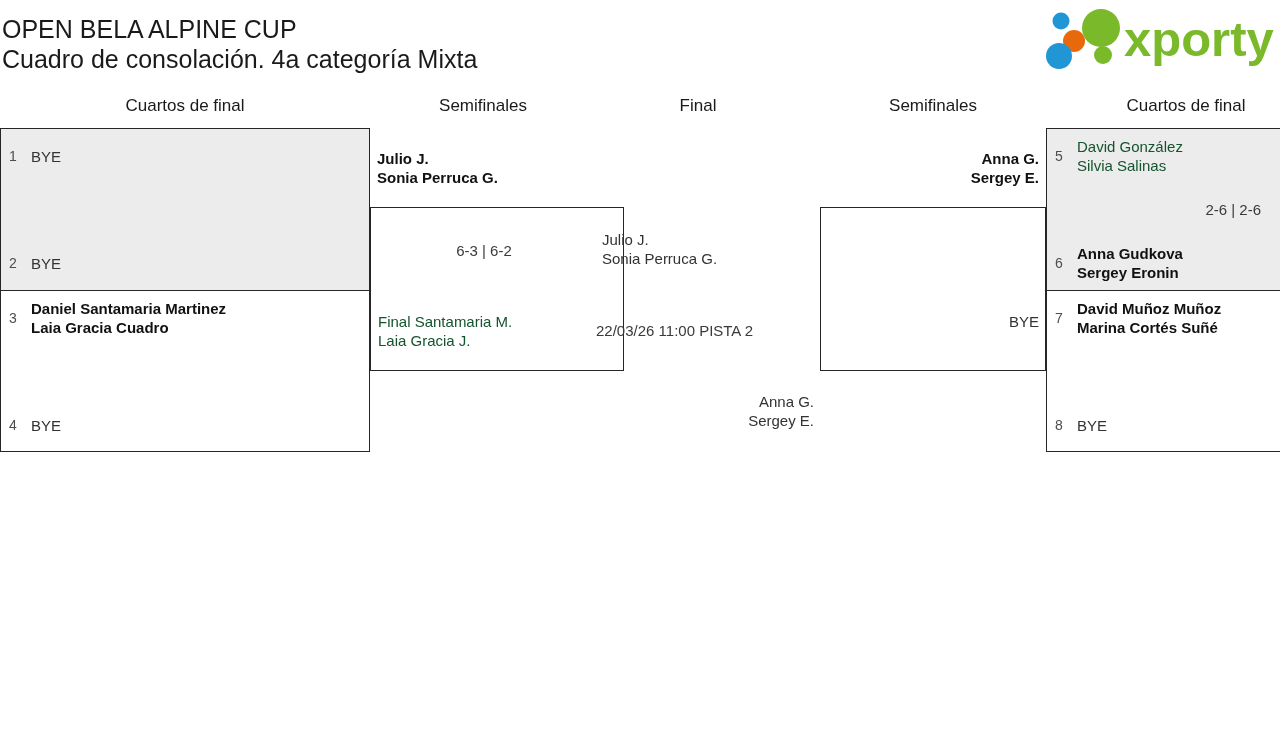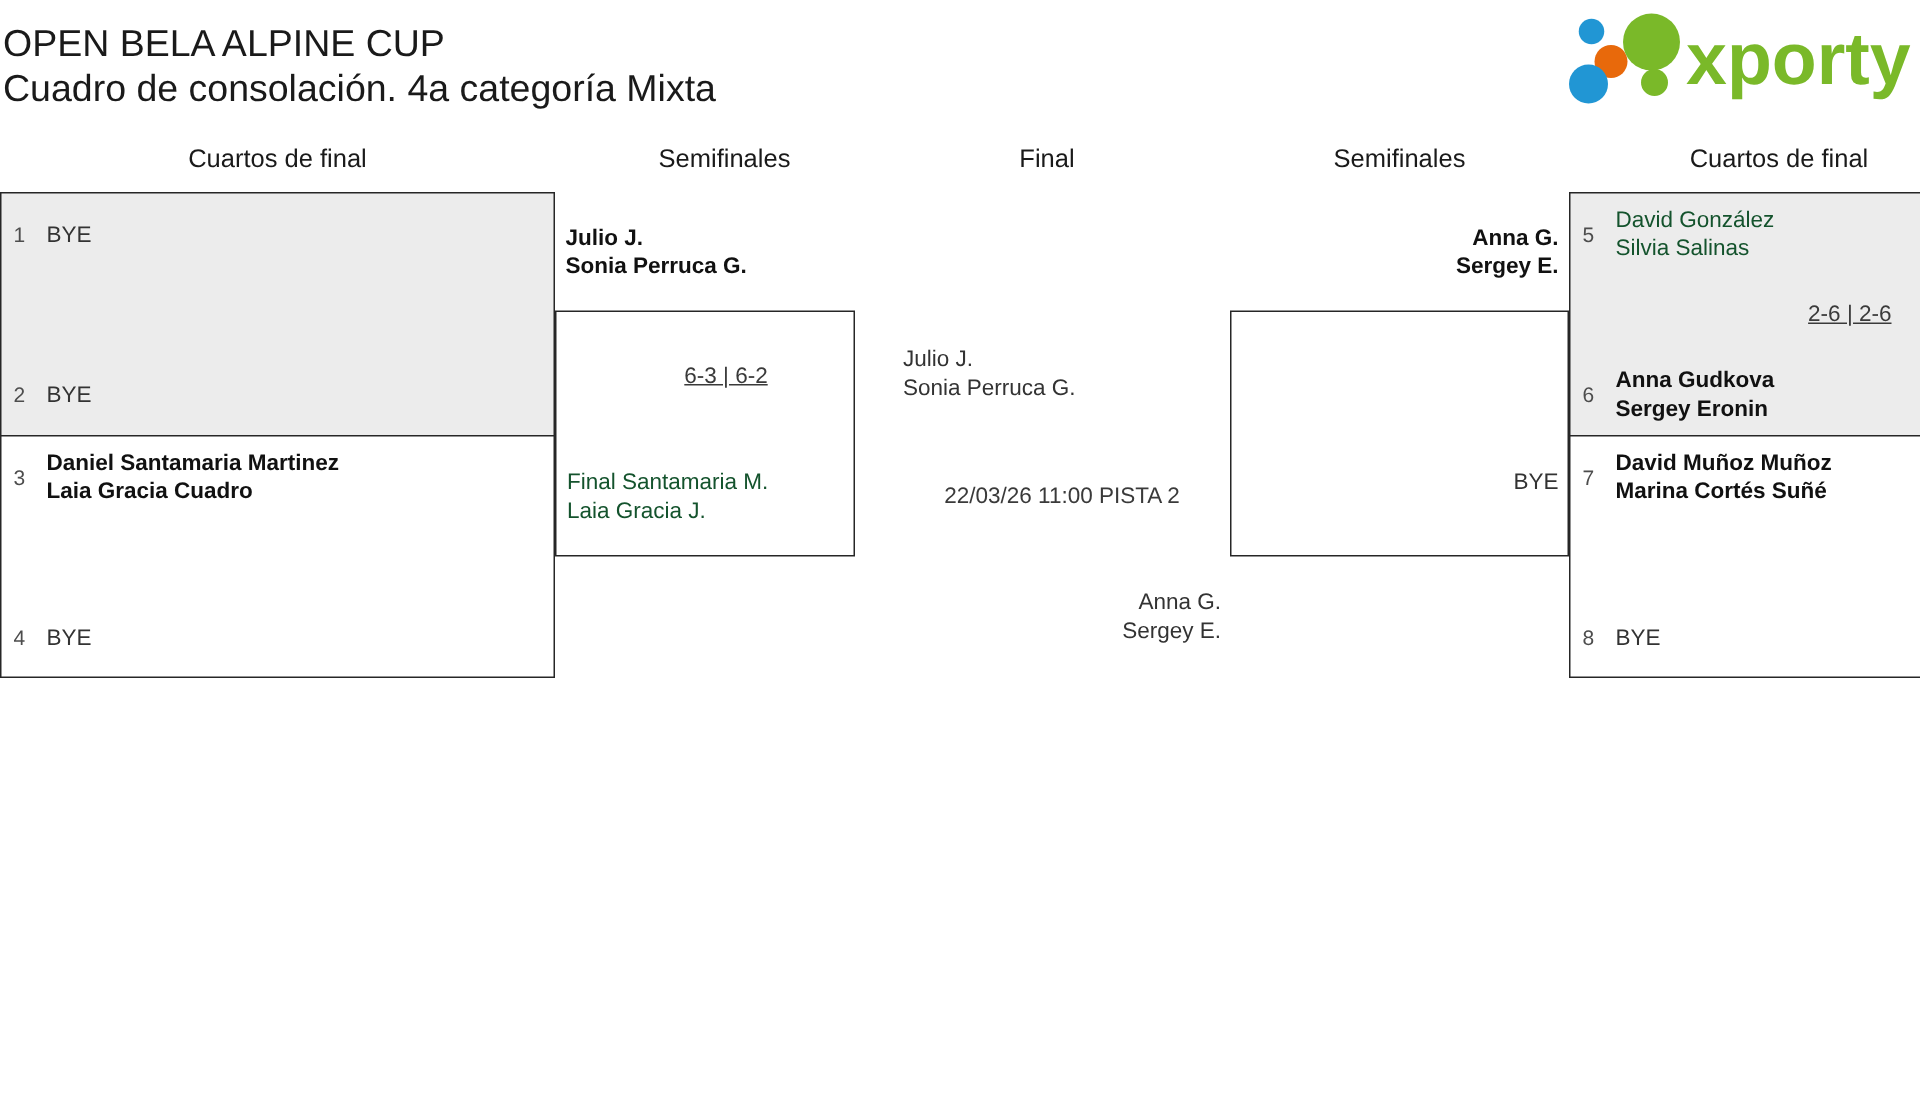--- a/index.html
+++ b/index.html
@@ -104,28 +104,26 @@
     color: #333333;
   }
   .names.right {
     text-align: right;
   }
   .score {
     position: absolute;
     font-size: 15px;
     color: #3a3a3a;
     white-space: nowrap;
-    text-decoration: underline;
   }
   .schedule {
     position: absolute;
     font-size: 15px;
     color: #3a3a3a;
     white-space: nowrap;
-    text-align: center;
   }
   .bye-text {
     font-size: 15px;
     color: #333333;
     font-weight: 400;
     white-space: nowrap;
   }
 </style>
 </head>
 <body>
@@ -183,21 +181,21 @@
   </div>
 </div>
 
 <div class="slot" style="left:377px; top:149px; width:215px;">
   <span class="names winner">
     <span>Julio J.</span><br>
     <span>Sonia Perruca G.</span>
   </span>
 </div>
 
-<div class="match-box" style="left:370px; top:207px; width:200px; height:164px;">
+<div class="match-box" style="left:370px; top:207px; width:254px; height:164px;">
   <div class="score" style="left:0px; top:34px; width:226px; text-align:center;">6-3 | 6-2</div>
   <div class="slot" style="left:7px; top:104px; width:215px;">
     <span class="names loser">
       <span>Final Santamaria M.</span><br>
       <span>Laia Gracia J.</span>
     </span>
   </div>
 </div>
 
 <div class="slot" style="left:602px; top:230px; width:216px;">

